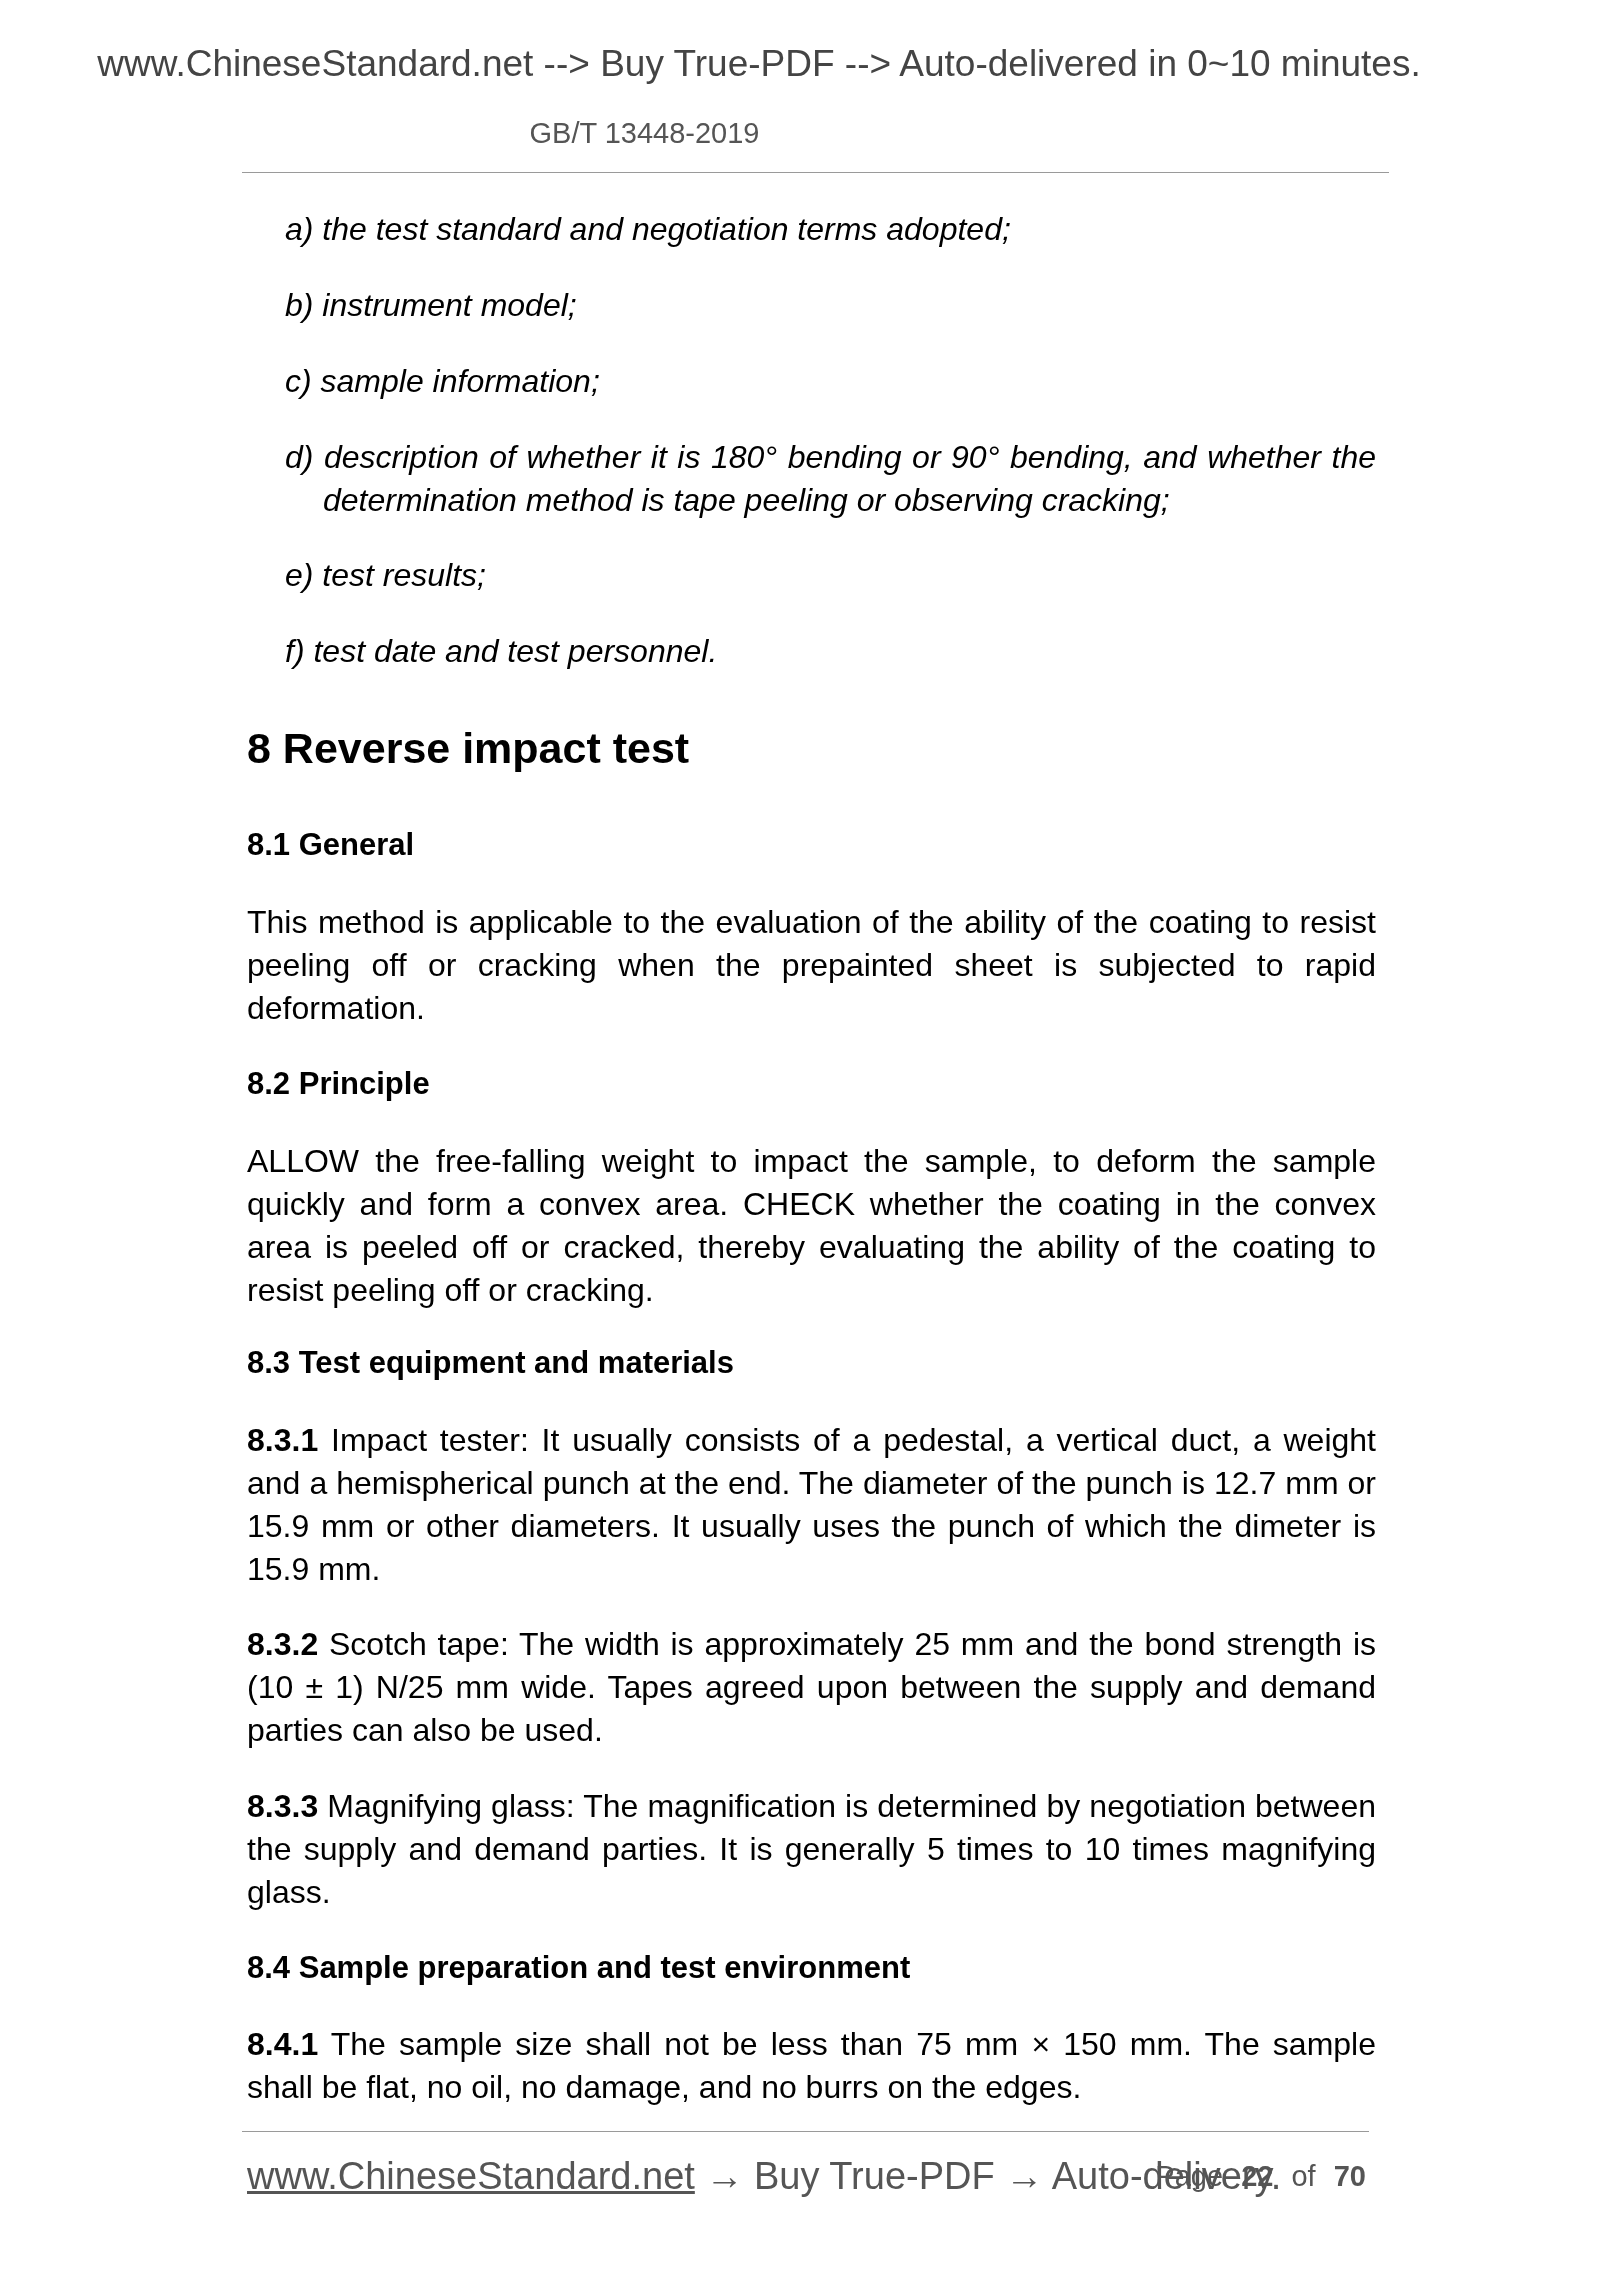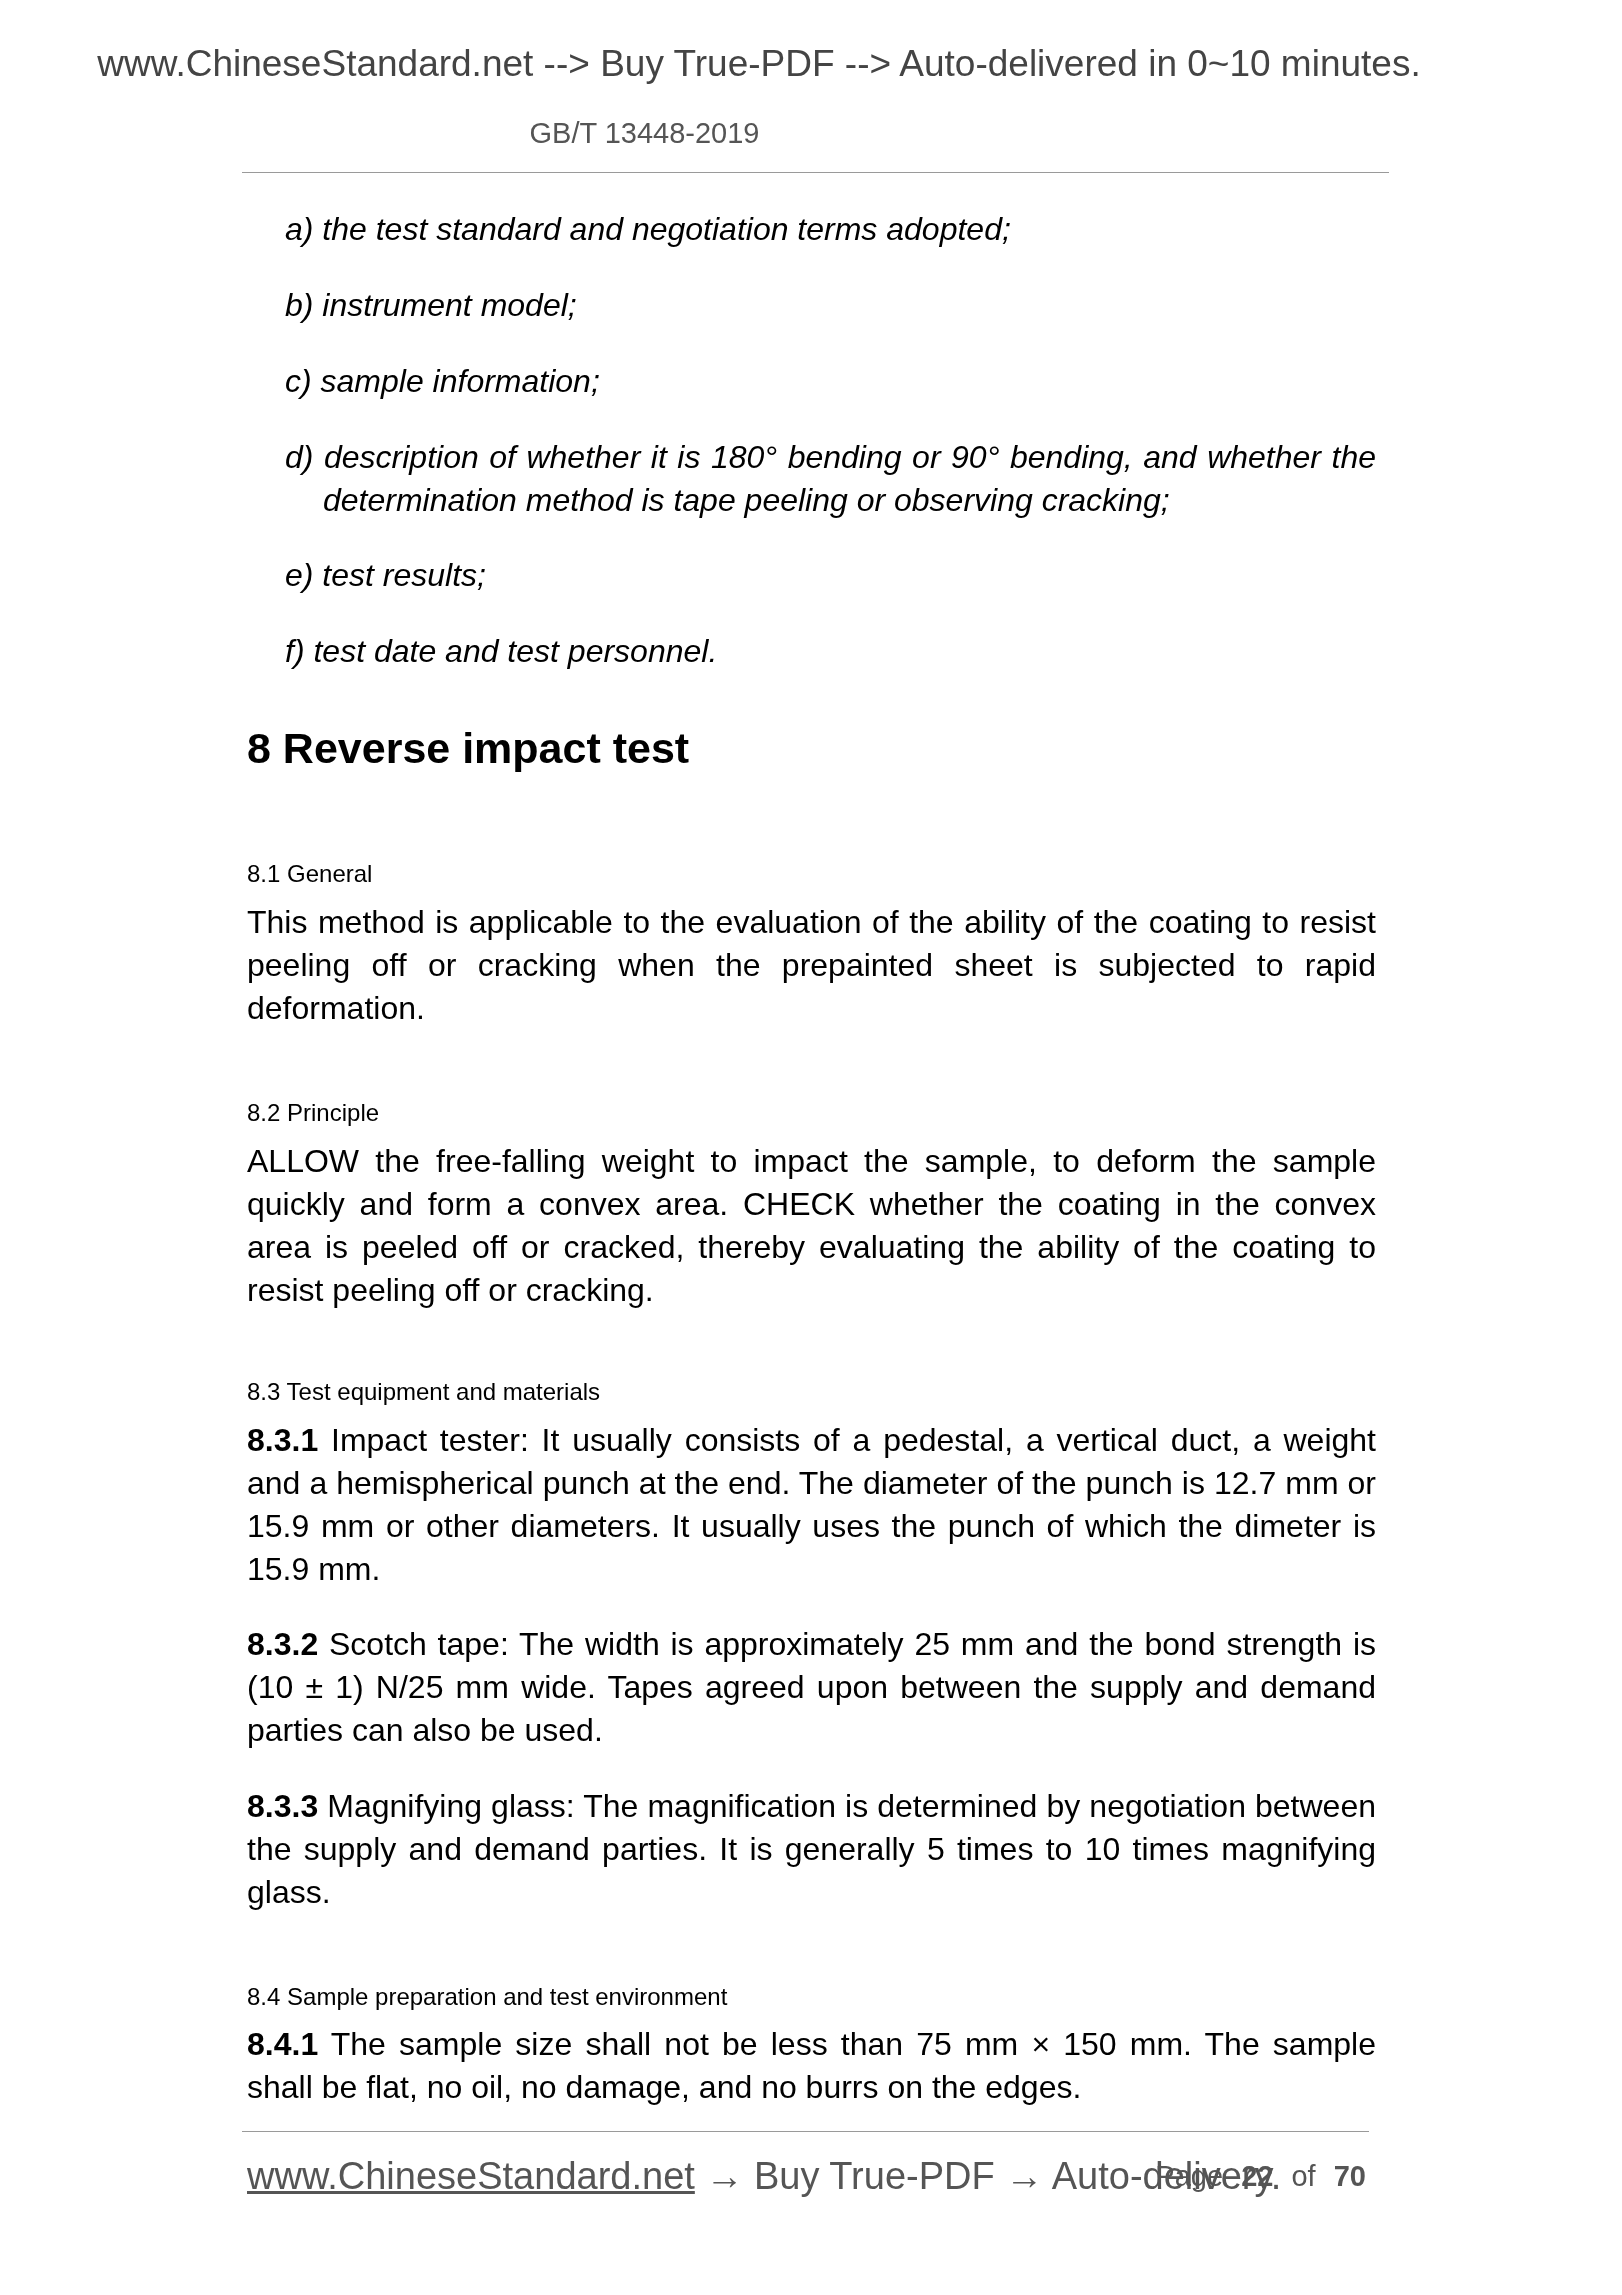--- a/index.html
+++ b/index.html
@@ -5,21 +5,21 @@
   html, body { margin: 0; padding: 0; background: #ffffff; }
   body { width: 1623px; height: 2295px; position: relative; overflow: hidden;
          font-family: "Liberation Sans", sans-serif; color: #000; }
   .abs { position: absolute; }
   .hdr-top { left: 0; width: 1518px; top: 40px; text-align: center; font-size: 37px; color: #444444; line-height: 47px; white-space: nowrap; }
   .hdr-sub { left: 0; width: 1289px; top: 115px; text-align: center; font-size: 29px; color: #555555; line-height: 37px; }
   .rule { height: 0; border-top: 1.7px solid #9a9a9a; }
   .list-item { position: absolute; left: 285px; width: 1101px; font-size: 32px; line-height: 43px; }
   .list-item .txt { display: block; padding-left: 38px; text-indent: -38px; font-style: italic; }
   .h1 { position: absolute; left: 247px; font-size: 43px; font-weight: bold; line-height: 53px; }
-  .h2 { position: absolute; left: 247px; font-size: 24px; font-weight: normal; line-height: 38px; margin-top: 29px; }
+  .h2 { position: absolute; left: 247px; font-size: 31px; font-weight: bold; line-height: 38px; }
   .para { position: absolute; left: 247px; width: 1129px; font-size: 32px; line-height: 43px; text-align: justify; text-align-last: left; }
   .para b { font-weight: bold; }
   .footer-left { left: 247px; top: 2158px; font-size: 38px; color: #555555; line-height: 37px; white-space: nowrap; }
   .footer-left a { color: #555555; text-decoration: underline; text-decoration-thickness: 2.5px; }
   .footer-right { right: 257px; top: 2158px; font-size: 29px; color: #555555; line-height: 37px; white-space: nowrap; }
   .footer-right b { font-weight: bold; }
   .footer-right .gap { display: inline-block; width: 10px; }
 </style>
 </head>
 <body>

